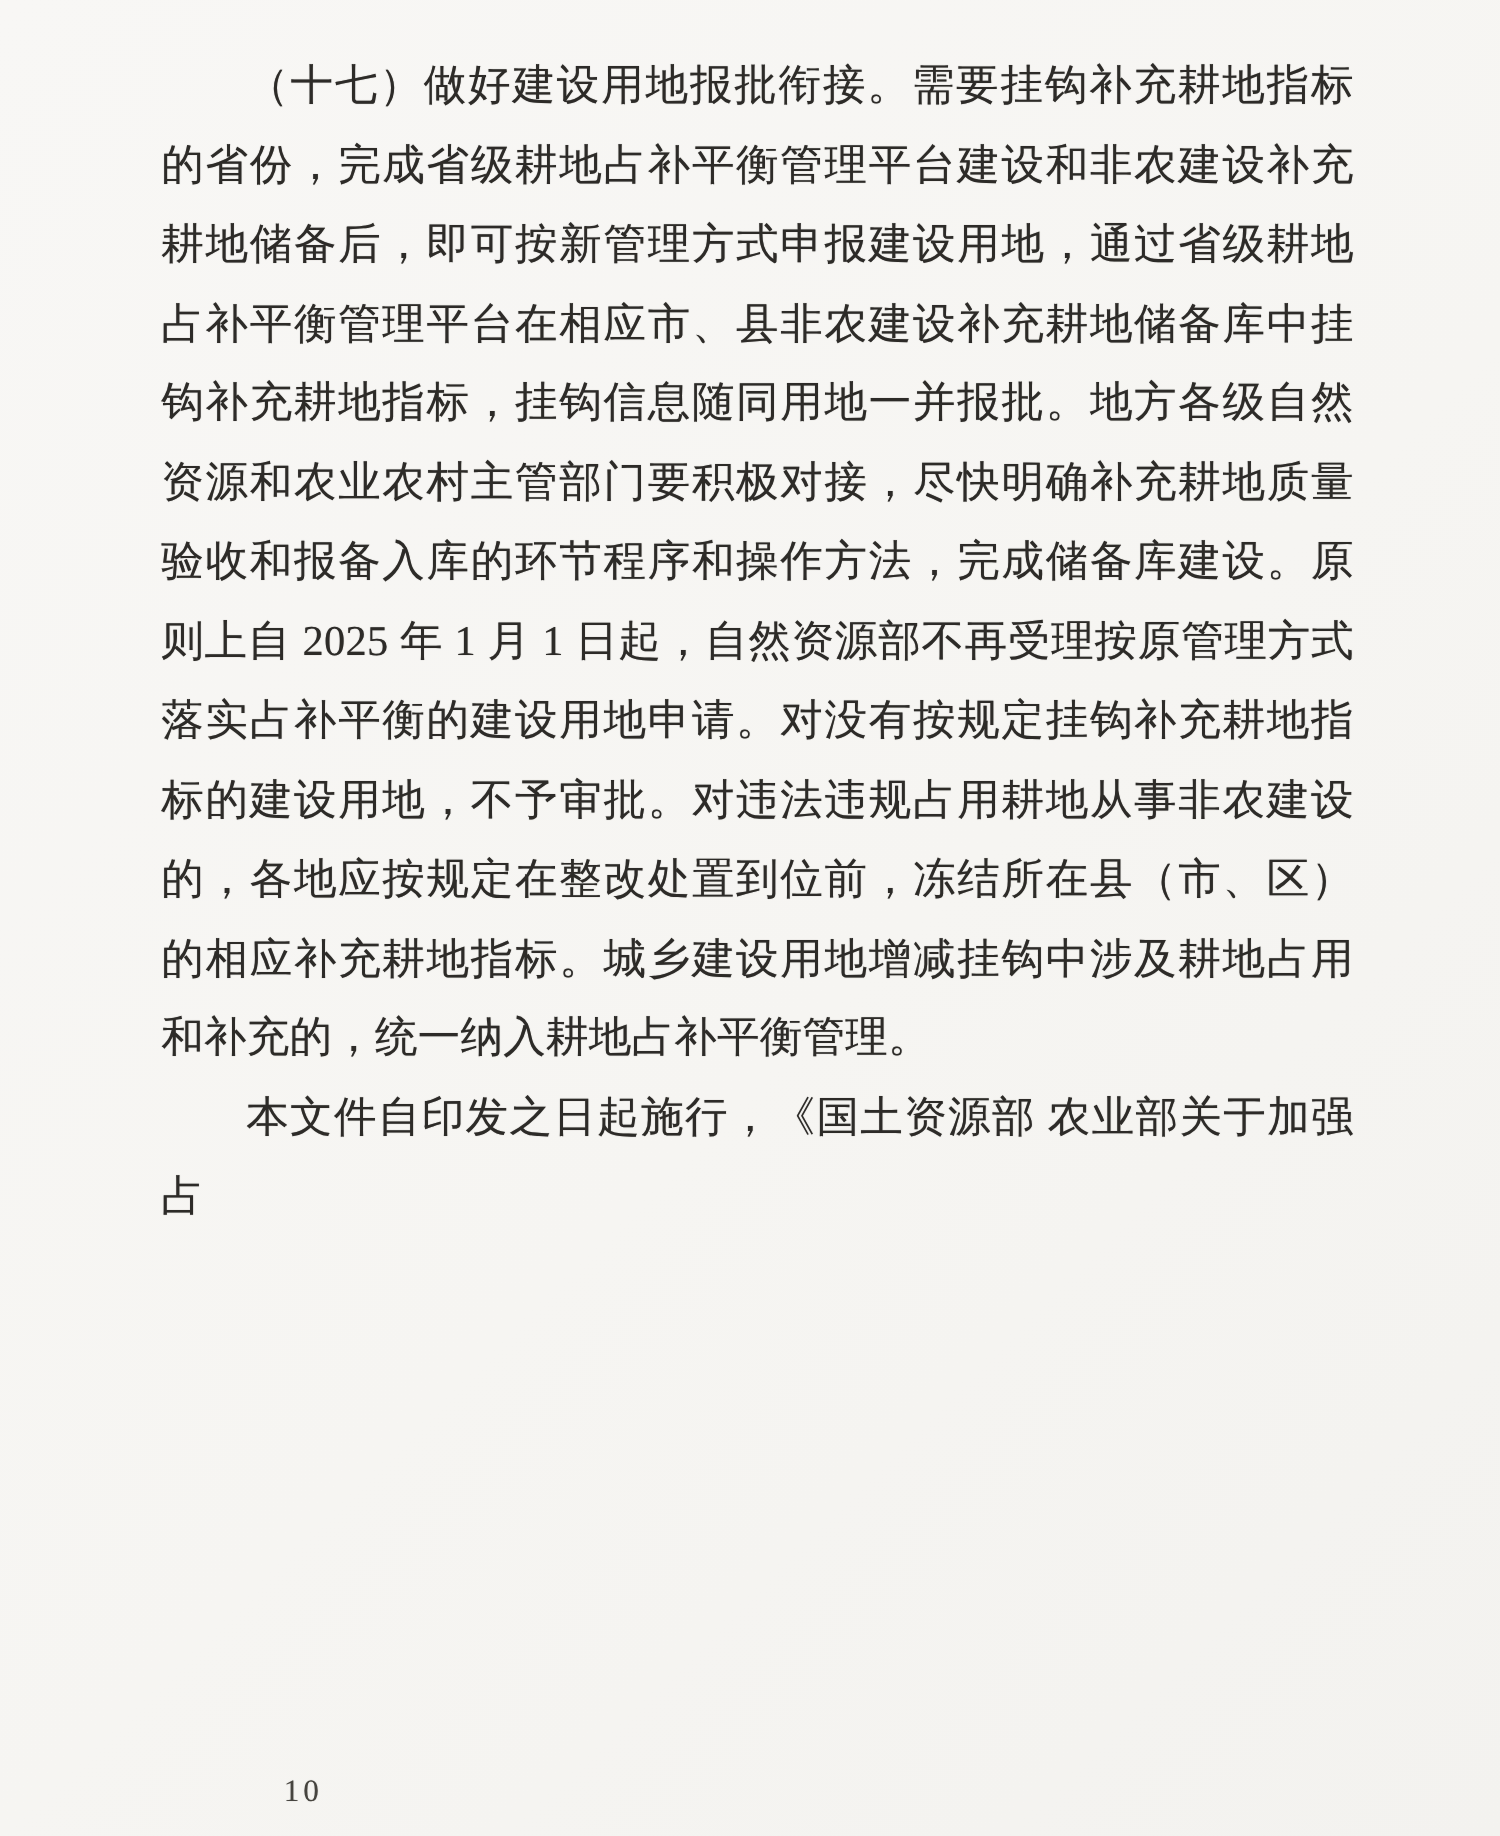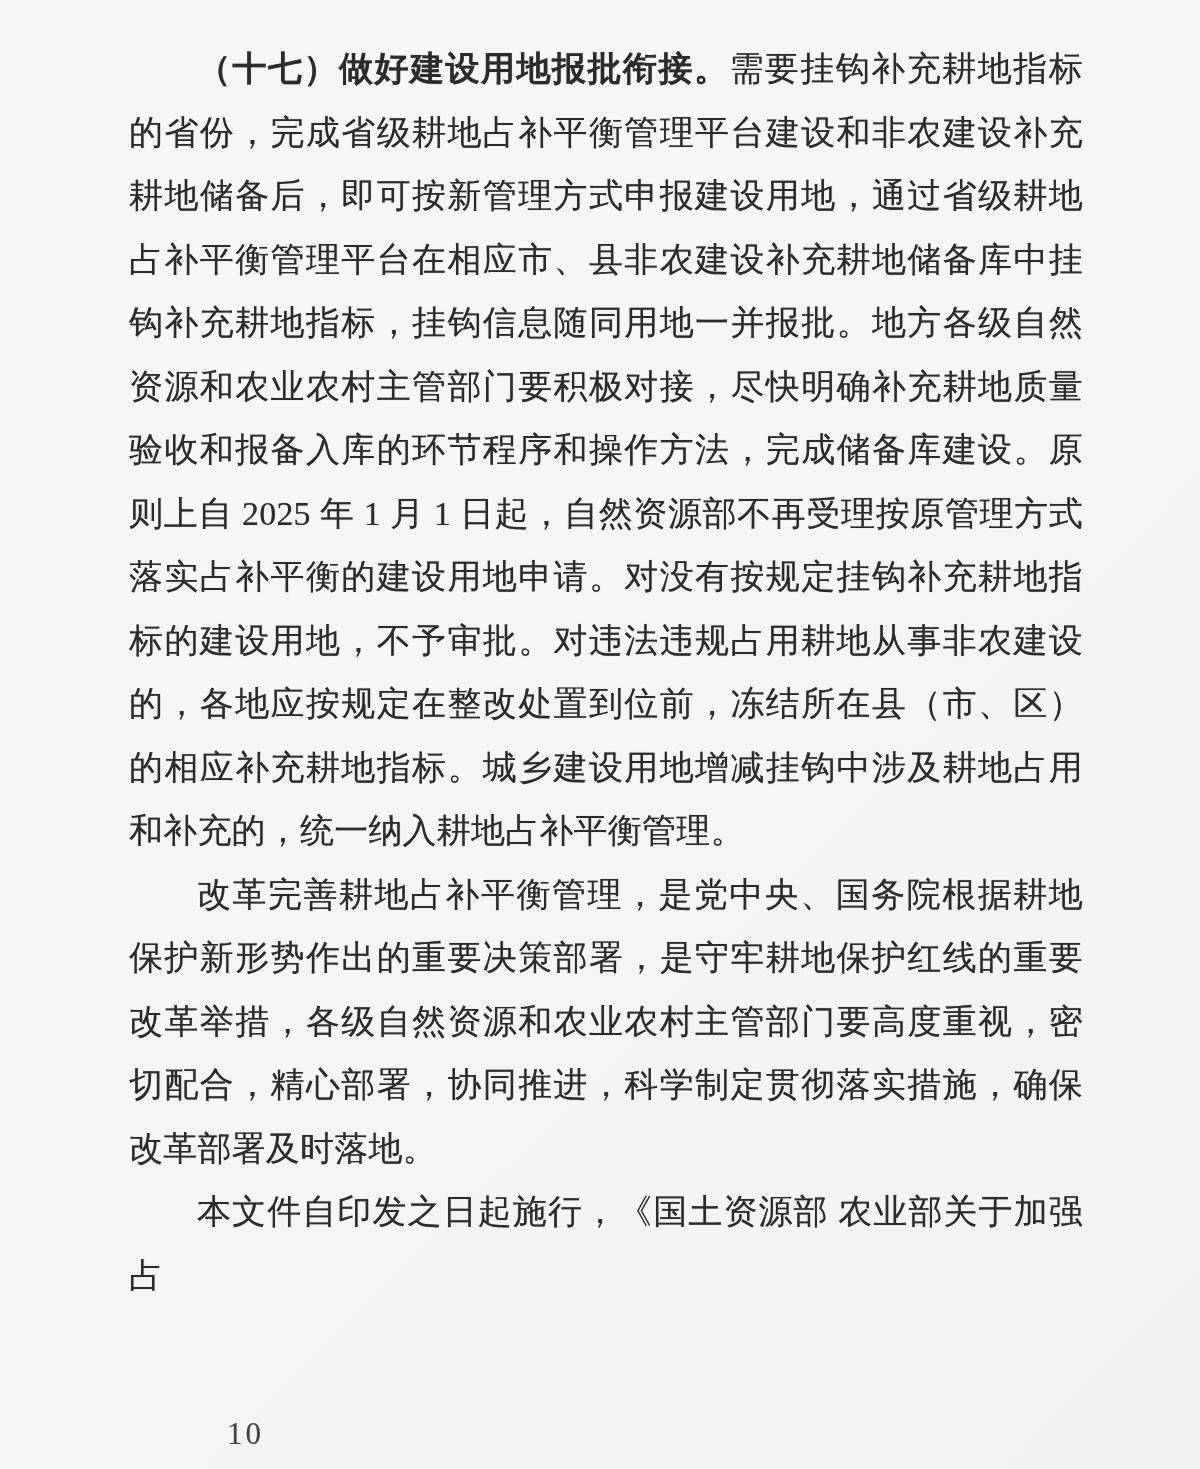--- a/index.html
+++ b/index.html
@@ -28,38 +28,37 @@
     text-shadow: 0 0 0.7px rgba(45, 43, 40, 0.55);
   }
   .body-text p {
     margin: 0;
     padding: 0;
   }
   .body-text p.indent {
     text-indent: 68px;
   }
   .run-bold-kai {
-    font-weight: 700;
+    font-weight: 400;
     margin-top: 40px;
   }
   .page-number {
     position: absolute;
     left: 227px;
     top: 1414px;
-    font-size: 31px;
+    font-size: 25px;
     line-height: 40px;
     letter-spacing: 3px;
     color: #46443f;
     text-shadow: 0 0 0.7px rgba(70, 68, 63, 0.5);
     font-family: "Liberation Serif", serif;
   }
 </style>
 </head>
 <body>
 
 <div class="page">
   <div class="body-text">
     <p class="para indent"><span class="run-bold-kai">（十七）做好建设用地报批衔接。</span><span>需要挂钩补充耕地指标的省份，完成省级耕地占补平衡管理平台建设和非农建设补充耕地储备后，即可按新管理方式申报建设用地，通过省级耕地占补平衡管理平台在相应市、县非农建设补充耕地储备库中挂钩补充耕地指标，挂钩信息随同用地一并报批。地方各级自然资源和农业农村主管部门要积极对接，尽快明确补充耕地质量验收和报备入库的环节程序和操作方法，完成储备库建设。原则上自 2025 年 1 月 1 日起，自然资源部不再受理按原管理方式落实占补平衡的建设用地申请。对没有按规定挂钩补充耕地指标的建设用地，不予审批。对违法违规占用耕地从事非农建设的，各地应按规定在整改处置到位前，冻结所在县（市、区）的相应补充耕地指标。城乡建设用地增减挂钩中涉及耕地占用和补充的，统一纳入耕地占补平衡管理。</span></p>
-    <p class="para indent"><span>改革完善耕地占补平衡管理，是党中央、国务院根据耕地保护新形势作出的重要决策部署，是守牢耕地保护红线的重要改革举措，各级自然资源和农业农村主管部门要高度重视，密切配合，精心部署，协同推进，科学制定贯彻落实措施，确保改革部署及时落地。</span></p>
     <p class="para indent"><span>本文件自印发之日起施行，《国土资源部 农业部关于加强占</span></p>
   </div>
   <div class="page-number">10</div>
 </div>
 
 </body></html>

